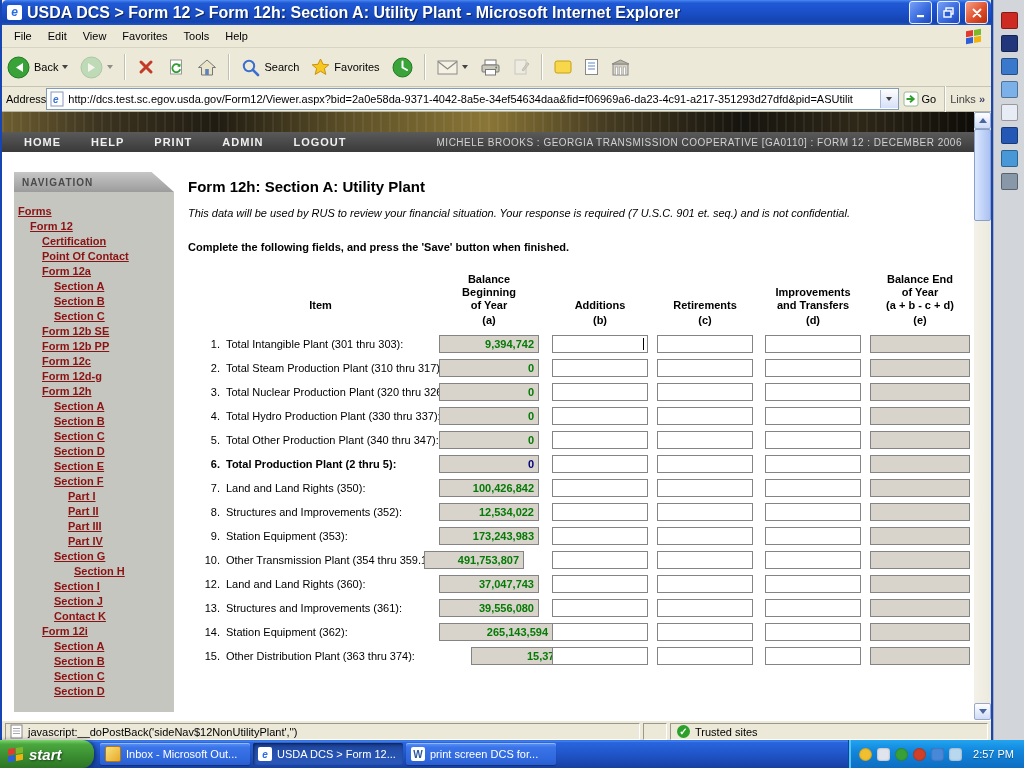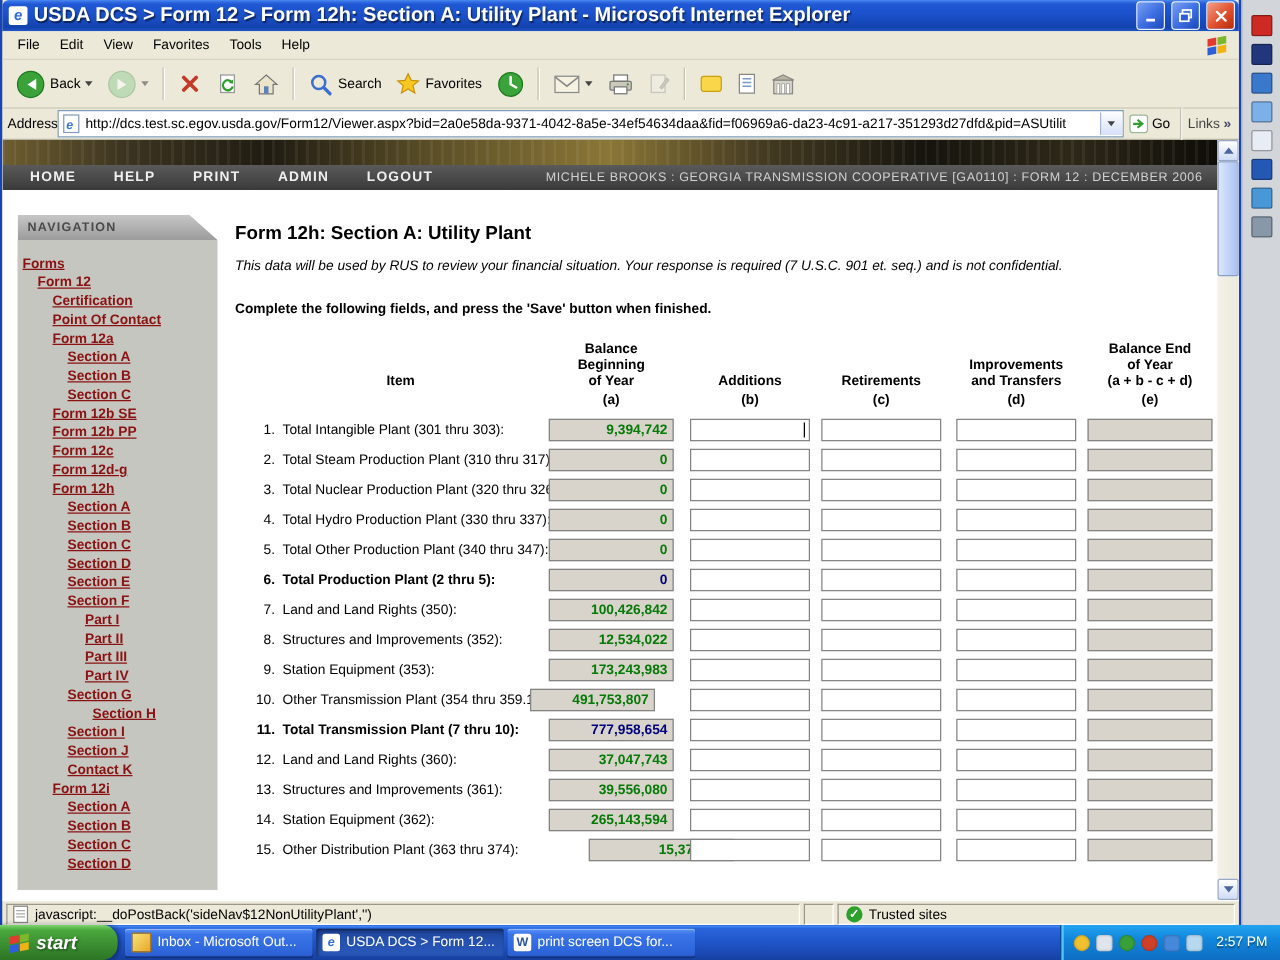--- a/index.html
+++ b/index.html
@@ -18,21 +18,21 @@
 
   .menubar{height:22px;background:var(--chrome-tan,#ece9d8);display:flex;align-items:center;border-bottom:1px solid #d8d4c4;padding-left:4px}
   .menu-items{display:flex}
   .menu-item{padding:3px 8px}
   .winflag{display:grid;grid-template-columns:7px 7px;grid-template-rows:6px 6px;gap:1px;transform:skewY(-10deg)}
   .winflag i{display:block;width:100%;height:100%}
   .q1{background:var(--flag-red,#e23a2e)}.q2{background:var(--flag-green,#7db72a)}
   .q3{background:var(--flag-blue,#2f5fd8)}.q4{background:var(--flag-yellow,#f0b310)}
   .menulogo{margin-left:auto;margin-right:10px}
 
-  .toolbar{height:38px;display:flex;align-items:center;background:var(--chrome-tan,#ece9d8);border-bottom:1px solid #c8c4b4;padding-left:6px;gap:2px}
+  .toolbar{height:38px;display:flex;align-items:center;background:var(--chrome-tan,#ece9d8);border-bottom:1px solid #c8c4b4;gap:2px}
   .tb{display:flex;align-items:center;gap:4px;padding:3px 5px;border-radius:2px}
   .tb-label{font-size:11px}
   .sep{width:1px;height:26px;background:#c4c0b0;border-right:1px solid #fff;margin:0 4px;flex:none}
   .caret-down{width:0;height:0;border-left:3px solid transparent;border-right:3px solid transparent;border-top:4px solid #444}
   .dim{opacity:.55}
 
   .addressbar{height:25px;background:var(--chrome-tan,#ece9d8);display:flex;align-items:center;padding:2px 4px;border-bottom:1px solid #b8b4a4;box-sizing:border-box}
   .addr-input{flex:1;height:20px;background:#fff;border:1px solid #7f9db9;display:flex;align-items:center;padding-left:3px;gap:4px;min-width:0}
   .addr-url{flex:1;white-space:nowrap;overflow:hidden;min-width:0}
   .addr-drop{width:17px;height:18px;background:linear-gradient(180deg,#fdfdfd,#d6e0f8);border-left:1px solid #aab8d8;display:flex;align-items:center;justify-content:center;flex:none}
@@ -482,31 +482,20 @@
                 <span class="rownum">10.</span>
                 <span class="rowlabel">Other Transmission Plant (354 thru 359.1):</span>
                 <div class="fld ro" style="left: 236px; width: 100px;">
                   <span class="v" style="color: rgb(6, 122, 6);">491,753,807</span>
                 </div>
                 <div class="fld" style="left: 364px; width: 96px;"></div>
                 <div class="fld" style="left: 469px; width: 96px;"></div>
                 <div class="fld" style="left: 577px; width: 96px;"></div>
                 <div class="fld ro" style="left: 682px; width: 100px;"></div>
               </div>
-              <div class="trow bold">
-                <span class="rownum">11.</span>
-                <span class="rowlabel">Total Transmission Plant (7 thru 10):</span>
-                <div class="fld ro" style="left: 251px; width: 100px;">
-                  <span class="v" style="color: rgb(0, 0, 126);">777,958,654</span>
-                </div>
-                <div class="fld" style="left: 364px; width: 96px;"></div>
-                <div class="fld" style="left: 469px; width: 96px;"></div>
-                <div class="fld" style="left: 577px; width: 96px;"></div>
-                <div class="fld ro" style="left: 682px; width: 100px;"></div>
-              </div>
               <div class="trow">
                 <span class="rownum">12.</span>
                 <span class="rowlabel">Land and Land Rights (360):</span>
                 <div class="fld ro" style="left: 251px; width: 100px;">
                   <span class="v" style="color: rgb(6, 122, 6);">37,047,743</span>
                 </div>
                 <div class="fld" style="left: 364px; width: 96px;"></div>
                 <div class="fld" style="left: 469px; width: 96px;"></div>
                 <div class="fld" style="left: 577px; width: 96px;"></div>
                 <div class="fld ro" style="left: 682px; width: 100px;"></div>
@@ -518,21 +507,21 @@
                   <span class="v" style="color: rgb(6, 122, 6);">39,556,080</span>
                 </div>
                 <div class="fld" style="left: 364px; width: 96px;"></div>
                 <div class="fld" style="left: 469px; width: 96px;"></div>
                 <div class="fld" style="left: 577px; width: 96px;"></div>
                 <div class="fld ro" style="left: 682px; width: 100px;"></div>
               </div>
               <div class="trow">
                 <span class="rownum">14.</span>
                 <span class="rowlabel">Station Equipment (362):</span>
-                <div class="fld ro" style="left: 251px; width: 100px;">
+                <div class="fld ro" style="left: 251px; width: 114px;">
                   <span class="v" style="color: rgb(6, 122, 6);">265,143,594</span>
                 </div>
                 <div class="fld" style="left: 364px; width: 96px;"></div>
                 <div class="fld" style="left: 469px; width: 96px;"></div>
                 <div class="fld" style="left: 577px; width: 96px;"></div>
                 <div class="fld ro" style="left: 682px; width: 100px;"></div>
               </div>
               <div class="trow">
                 <span class="rownum">15.</span>
                 <span class="rowlabel">Other Distribution Plant (363 thru 374):</span>

